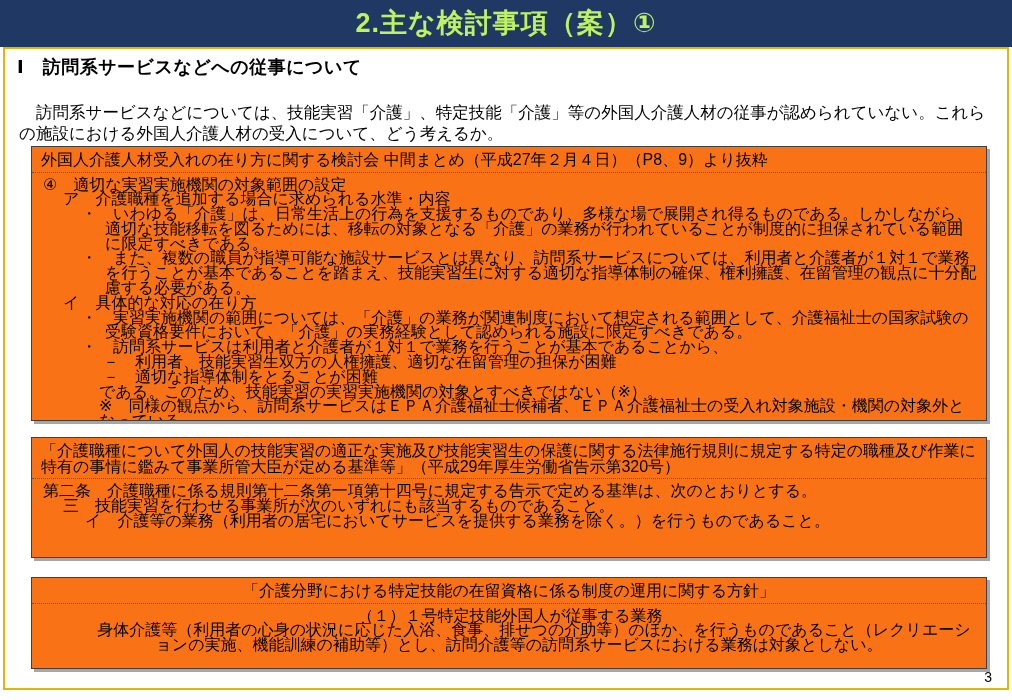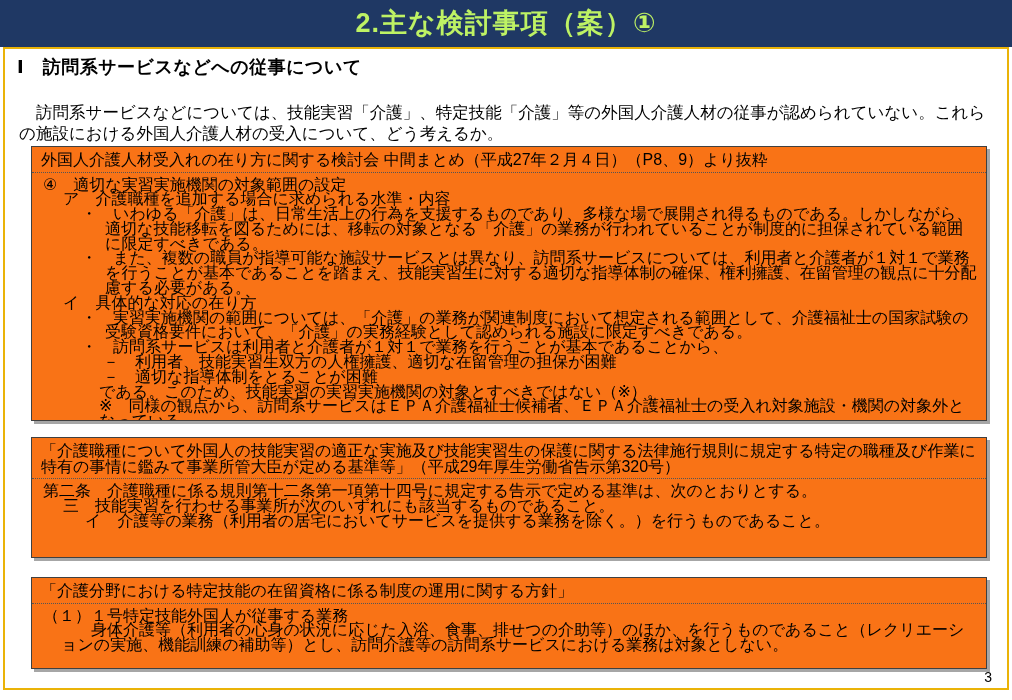--- a/index.html
+++ b/index.html
@@ -60,21 +60,21 @@
   .xbox .xbox-header {
     padding: 5px 9px 4px 9px;
     border-bottom: 1px dotted #555;
     line-height: 15.5px;
   }
   .xbox .xbox-content { padding: 5px 9px 4px 9px; }
   .bline { line-height: 14.8px; }
 
   .box1 { top: 97px;  height: 275px; }
   .box2 { top: 388px; height: 121px; }
-  .box3 { top: 528px; height: 92px; }
+  .box3 { top: 528px; height: 92px; text-align: center; }
 
   
   .l0   { padding-left: 2px; }
   .l1   { padding-left: 22px; }
   .l2   { padding-left: 44px; }
   .bullet { padding-left: 64px; text-indent: -24px; }
   .dash   { padding-left: 86px; text-indent: -24px; }
   .cont   { padding-left: 58px; }
   .hang   { padding-left: 20px; text-indent: 30px; }
 

